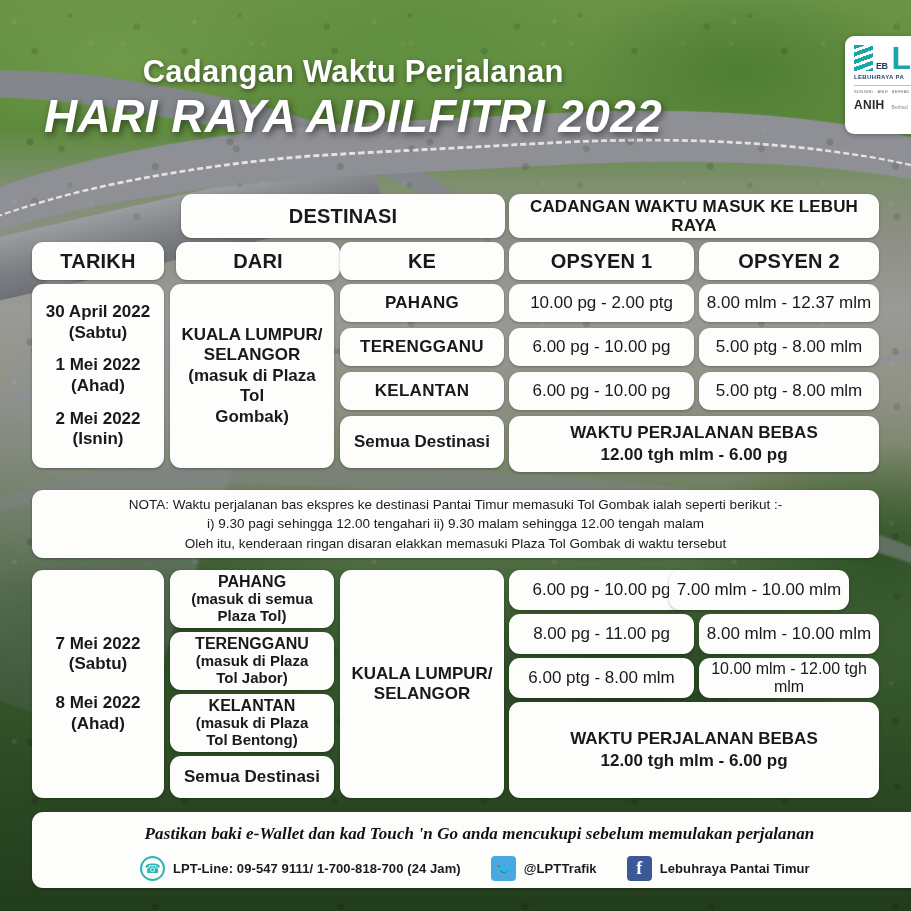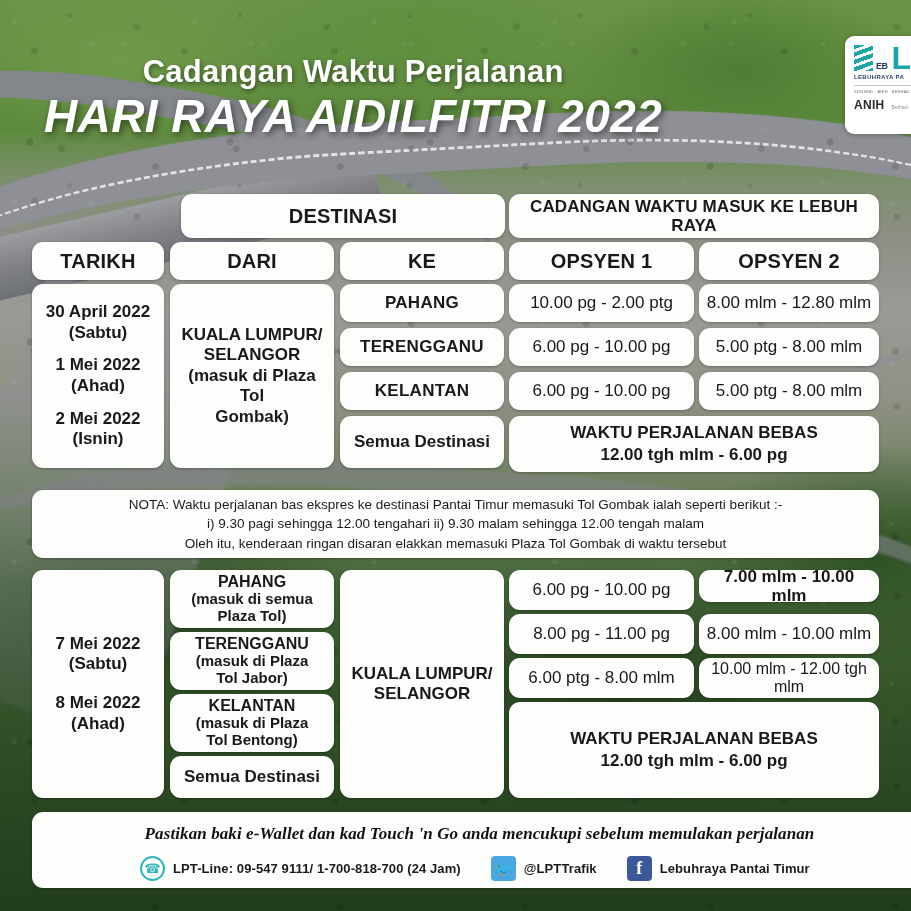--- a/index.html
+++ b/index.html
@@ -264,21 +264,21 @@
     <div class="logo-anih-row">
       <span class="logo-anih">ANIH</span>
       <span class="logo-anih-note">Berhad</span>
     </div>
   </div>
 
   <div class="cell hdr" style="left:181px; top:194px; width:324px; height:44px;">DESTINASI</div>
   <div class="cell hdr-wide" style="left:509px; top:194px; width:370px; height:44px;">CADANGAN WAKTU MASUK KE LEBUH RAYA</div>
 
   <div class="cell hdr" style="left:32px; top:242px; width:132px; height:38px;">TARIKH</div>
-  <div class="cell hdr" style="left:170px; top:242px; width:164px; height:38px;">DARI</div>
+  <div class="cell hdr" style="left:176px; top:242px; width:164px; height:38px;">DARI</div>
   <div class="cell hdr" style="left:340px; top:242px; width:164px; height:38px;">KE</div>
   <div class="cell hdr" style="left:509px; top:242px; width:185px; height:38px;">OPSYEN 1</div>
   <div class="cell hdr" style="left:699px; top:242px; width:180px; height:38px;">OPSYEN 2</div>
 
   <div class="cell datecell" style="left:32px; top:284px; width:132px; height:184px; flex-direction:column; justify-content:center;">
     <span>30 April 2022</span>
     <span>(Sabtu)</span>
     <span style="height:12px"></span>
     <span>1 Mei 2022</span>
     <span>(Ahad)</span>
@@ -289,21 +289,21 @@
 
   <div class="cell fromcell" style="left:170px; top:284px; width:164px; height:184px; flex-direction:column; justify-content:center;">
     <span>KUALA LUMPUR/</span>
     <span>SELANGOR</span>
     <span>(masuk di Plaza Tol</span>
     <span>Gombak)</span>
   </div>
 
   <div class="cell dest" style="left:340px; top:284px; width:164px; height:38px;">PAHANG</div>
   <div class="cell time" style="left:509px; top:284px; width:185px; height:38px;">10.00 pg - 2.00 ptg</div>
-  <div class="cell time" style="left:699px; top:284px; width:180px; height:38px;">8.00 mlm - 12.80 mlm</div>
+  <div class="cell time" style="left:699px; top:284px; width:180px; height:38px;">8.00 mlm - 12.37 mlm</div>
 
   <div class="cell dest" style="left:340px; top:328px; width:164px; height:38px;">TERENGGANU</div>
   <div class="cell time" style="left:509px; top:328px; width:185px; height:38px;">6.00 pg - 10.00 pg</div>
   <div class="cell time" style="left:699px; top:328px; width:180px; height:38px;">5.00 ptg - 8.00 mlm</div>
 
   <div class="cell dest" style="left:340px; top:372px; width:164px; height:38px;">KELANTAN</div>
   <div class="cell time" style="left:509px; top:372px; width:185px; height:38px;">6.00 pg - 10.00 pg</div>
   <div class="cell time" style="left:699px; top:372px; width:180px; height:38px;">5.00 ptg - 8.00 mlm</div>
 
   <div class="cell semua" style="left:340px; top:416px; width:164px; height:52px;">Semua Destinasi</div>
@@ -342,21 +342,21 @@
     <span>Tol Bentong)</span>
   </div>
   <div class="cell semua" style="left:170px; top:756px; width:164px; height:42px;">Semua Destinasi</div>
 
   <div class="cell fromcell" style="left:340px; top:570px; width:164px; height:228px; flex-direction:column; justify-content:center;">
     <span>KUALA LUMPUR/</span>
     <span>SELANGOR</span>
   </div>
 
   <div class="cell time" style="left:509px; top:570px; width:185px; height:40px;">6.00 pg - 10.00 pg</div>
-  <div class="cell time" style="left:699px; top:570px; width:180px; height:32px;font-weight:bold;">7.00 mlm - 10.00  mlm</div>
+  <div class="cell time" style="left:669px; top:570px; width:180px; height:40px;">7.00 mlm - 10.00  mlm</div>
 
   <div class="cell time" style="left:509px; top:614px; width:185px; height:40px;">8.00 pg - 11.00 pg</div>
   <div class="cell time" style="left:699px; top:614px; width:180px; height:40px;">8.00 mlm - 10.00  mlm</div>
 
   <div class="cell time" style="left:509px; top:658px; width:185px; height:40px;">6.00 ptg - 8.00 mlm</div>
   <div class="cell time-sm" style="left:699px; top:658px; width:180px; height:40px;">10.00 mlm - 12.00 tgh mlm</div>
 
   <div class="cell free" style="left:509px; top:702px; width:370px; height:96px; flex-direction:column; justify-content:center;">
     <span>WAKTU PERJALANAN BEBAS</span>
     <span>12.00 tgh mlm - 6.00 pg</span>

